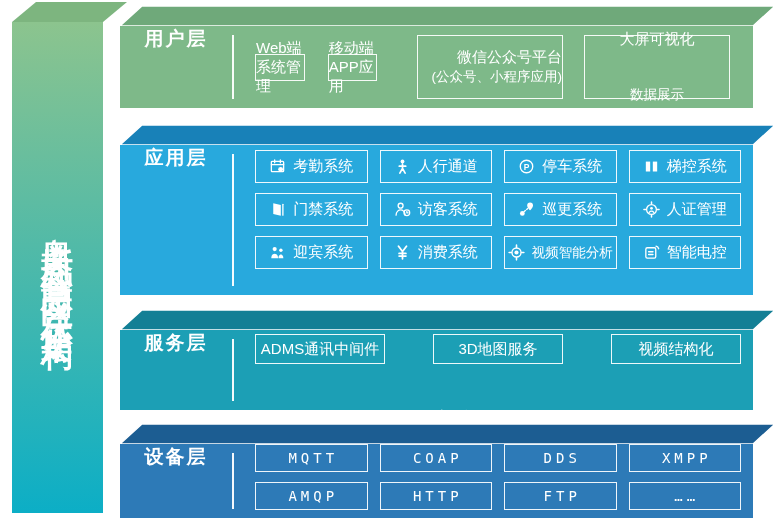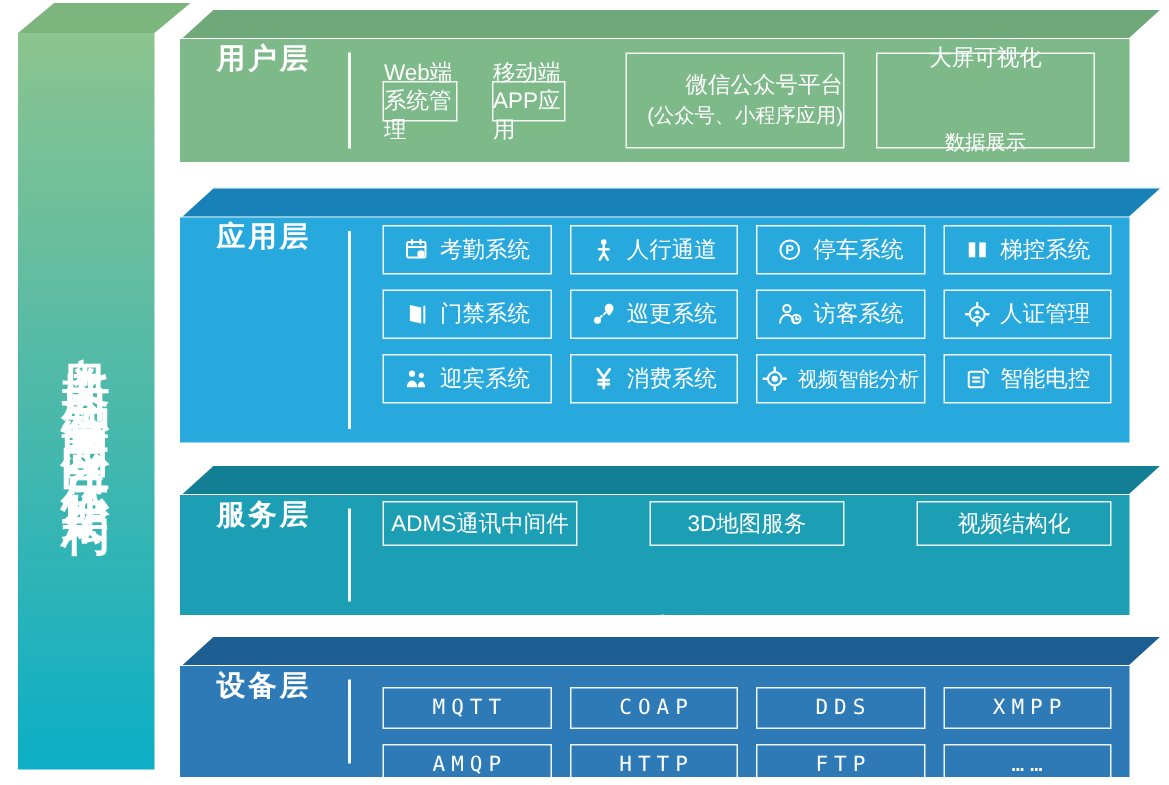--- a/index.html
+++ b/index.html
@@ -53,21 +53,21 @@
   .abox.long .txt{font-size:13.5px;}
   .abox svg{flex:none;}
 
   
   .svc-grid{display:grid;grid-template-columns:repeat(3,1fr);column-gap:16px;row-gap:12px;
     padding-top:4px;grid-auto-rows:30px;align-content:start;gap:48px;}
   .bio-sub{font-size:9px;margin-left:3px;letter-spacing:0;}
 
   
   .dev-grid{display:grid;grid-template-columns:repeat(4,1fr);column-gap:12px;row-gap:10px;
-    padding-top:14px;grid-auto-rows:28px;align-content:start;}
+    padding-top:0;grid-auto-rows:28px;align-content:start;}
   .dev-grid .sbox{font-family:"DejaVu Sans Mono","Liberation Mono",monospace;
     font-size:14px;letter-spacing:4px;text-indent:4px;}
 
   
   .icon{stroke:#fff;stroke-width:1.4;fill:none;stroke-linecap:round;stroke-linejoin:round;}
 </style>
 </head>
 <body>
 
 <div class="canvas">
@@ -154,35 +154,35 @@
         <div class="sbox abox">
           <svg class="icon" width="17" height="17" viewBox="0 0 18 18">
             <path d="M4.5 2.5 L12.5 4.2 V15.5 L4.5 13.8 Z" fill="#fff" stroke="none"></path>
             <line x1="14.7" y1="3.5" x2="14.7" y2="15"></line>
           </svg>
           <span class="txt">门禁系统</span>
         </div>
 
         <div class="sbox abox">
           <svg class="icon" width="17" height="17" viewBox="0 0 18 18">
-            <circle cx="4.6" cy="13.2" r="2.5" fill="#fff" stroke="none"></circle>
-            <path d="M12.8 1.6 a3.1 3.1 0 0 1 3.1 3.1 c0 2.3 -3.1 5.2 -3.1 5.2 s-3.1 -2.9 -3.1 -5.2 a3.1 3.1 0 0 1 3.1 -3.1" fill="#fff" stroke="none"></path>
-            <path d="M6.6 11.2 L10.6 7.6" stroke-dasharray="1.6 1.8"></path>
-          </svg>
-          <span class="txt">巡更系统</span>
-        </div>
-
-        <div class="sbox abox">
-          <svg class="icon" width="17" height="17" viewBox="0 0 18 18">
             <circle cx="7" cy="5" r="2.6"></circle>
             <path d="M2.2 15 c0 -3.9 2.9 -5.6 4.8 -5.6 s4.8 1.7 4.8 5.6"></path>
             <circle cx="13.6" cy="12.4" r="3"></circle>
             <path d="M13.6 10.9 v1.6 h1.3"></path>
           </svg>
           <span class="txt">访客系统</span>
+        </div>
+
+        <div class="sbox abox">
+          <svg class="icon" width="17" height="17" viewBox="0 0 18 18">
+            <circle cx="4.6" cy="13.2" r="2.5" fill="#fff" stroke="none"></circle>
+            <path d="M12.8 1.6 a3.1 3.1 0 0 1 3.1 3.1 c0 2.3 -3.1 5.2 -3.1 5.2 s-3.1 -2.9 -3.1 -5.2 a3.1 3.1 0 0 1 3.1 -3.1" fill="#fff" stroke="none"></path>
+            <path d="M6.6 11.2 L10.6 7.6" stroke-dasharray="1.6 1.8"></path>
+          </svg>
+          <span class="txt">巡更系统</span>
         </div>
 
         <div class="sbox abox">
           <svg class="icon" width="17" height="17" viewBox="0 0 18 18">
             <circle cx="9" cy="9" r="5.2"></circle>
             <circle cx="9" cy="7.8" r="1.5" fill="#fff" stroke="none"></circle>
             <path d="M6.6 12 c1.2 -1.6 3.6 -1.6 4.8 0"></path>
             <path d="M9 1 v2 M9 15 v2 M1 9 h2 M15 9 h2" stroke-width="1.6"></path>
           </svg>
           <span class="txt">人证管理</span>

